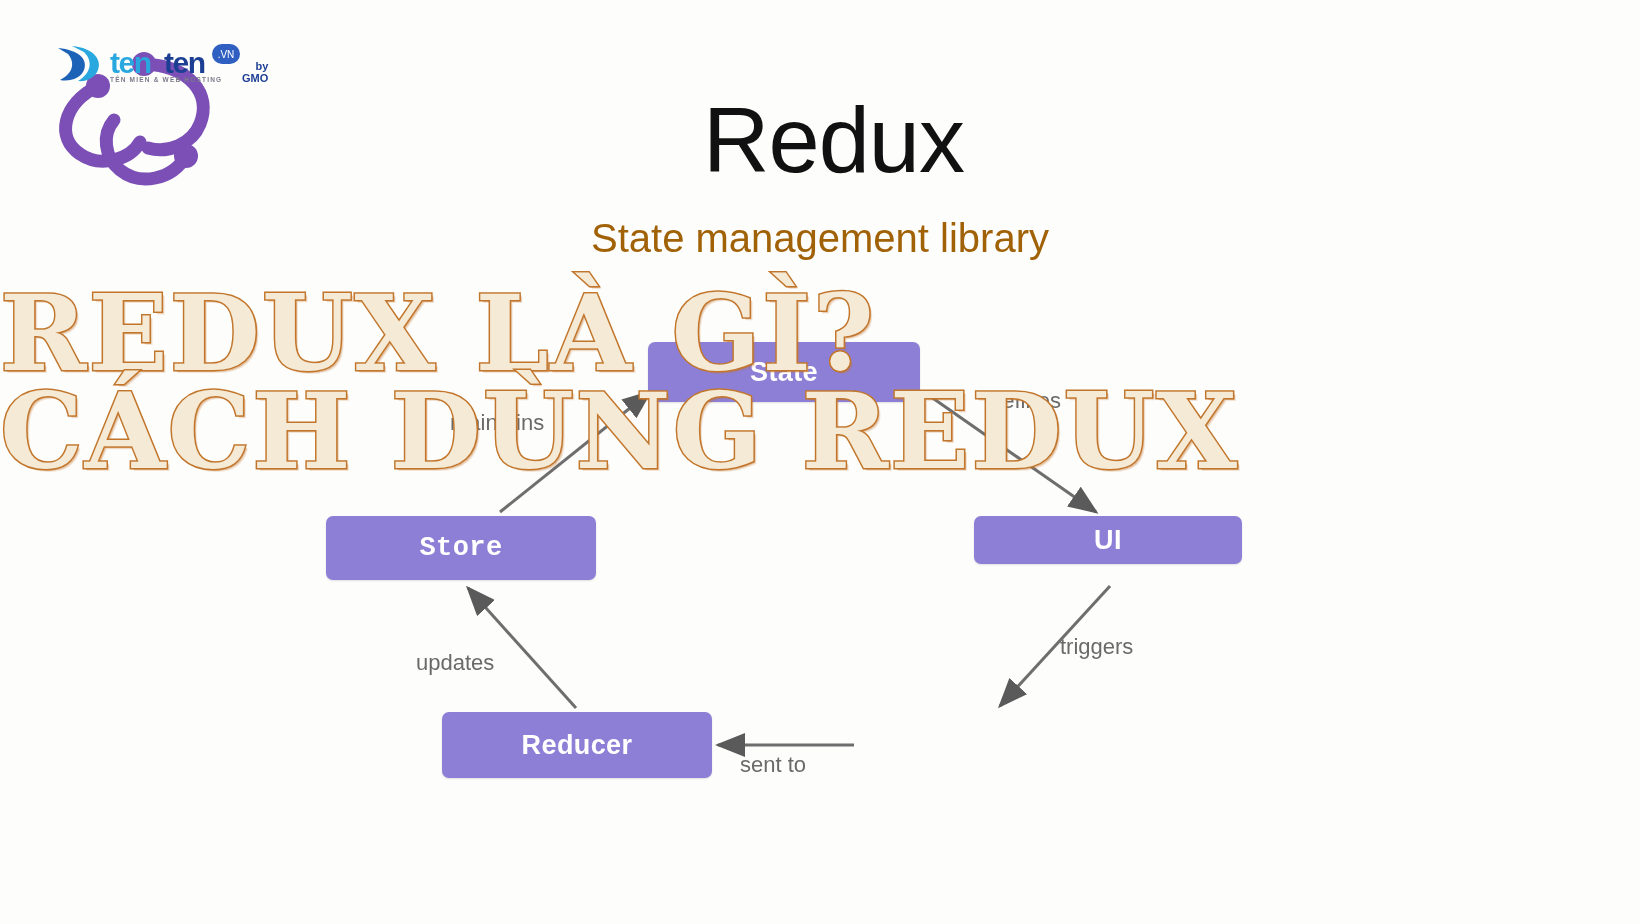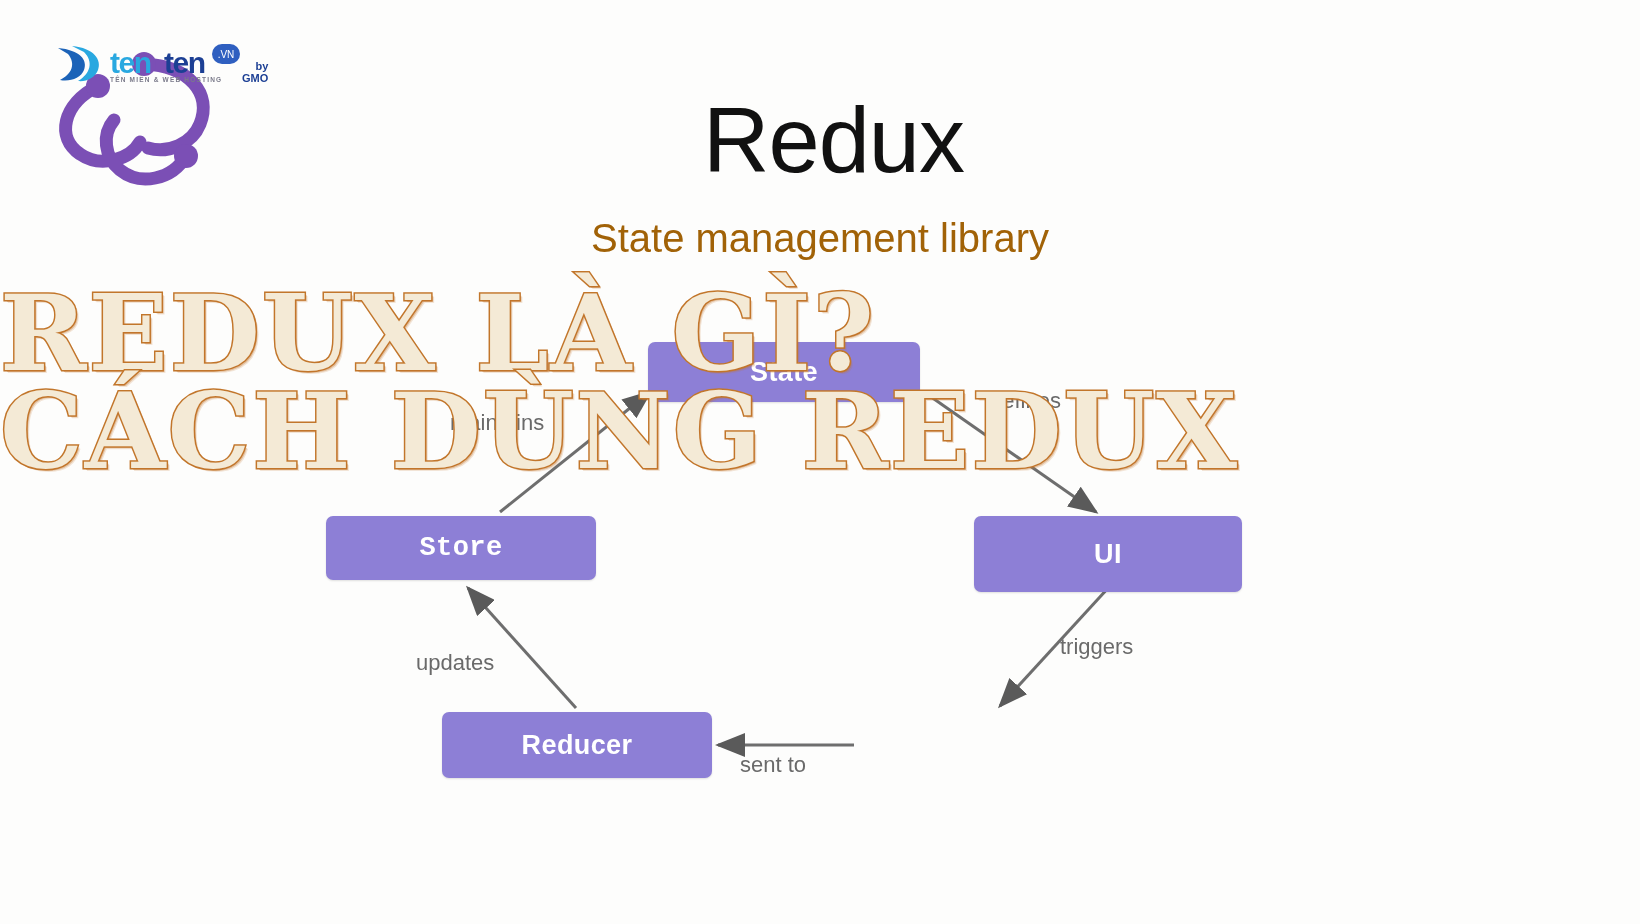--- a/index.html
+++ b/index.html
@@ -47,21 +47,21 @@
     justify-content:center;
     color:#ffffff;
     font-size:27px;
     font-weight:700;
     letter-spacing:.4px;
     font-family:"Liberation Sans", sans-serif;
     box-shadow:0 1px 2px rgba(0,0,0,.12);
   }
   #node-state   { left:648px;  top:342px; width:272px; height:60px; }
   #node-store   { left:326px;  top:516px; width:270px; height:64px;font-family:Liberation Mono, monospace; }
-  #node-ui      { left:974px;  top:516px; width:268px; height:76px; }
+  #node-ui      { left:974px;  top:516px; width:268px; height:48px; }
   #node-reducer { left:442px;  top:712px; width:270px; height:66px; }
   #node-actions { left:858px;  top:712px; width:268px; height:66px; }
 
   
   .edge-label {
     position:absolute;
     color:#6a6a6a;
     font-size:22px;
     font-weight:400;
     font-family:"Liberation Sans", sans-serif;

